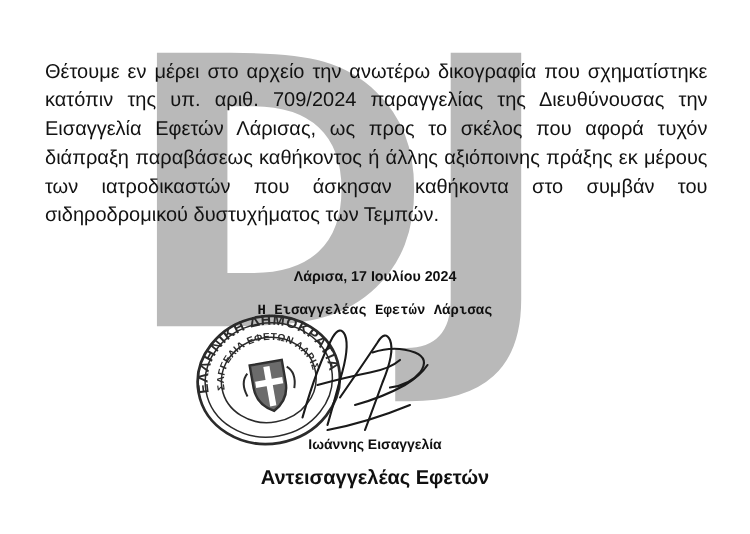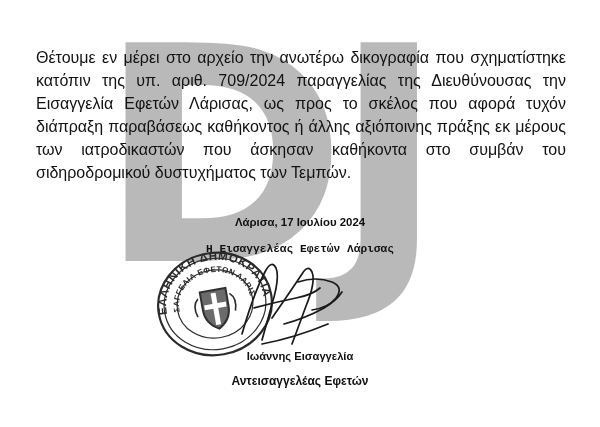--- a/index.html
+++ b/index.html
@@ -109,21 +109,21 @@
     font-size: 11.2px;
     font-weight: bold;
     color: #101010;
   }
   .sig-title {
     position: absolute;
     left: 0;
     top: 374px;
     width: 600px;
     text-align: center;
-    font-size: 12px;
+    font-size: 16px;
     font-weight: bold;
     color: #101010;
   }
 
   
   .stamp {
     position: absolute;
     left: 152px;
     top: 250px;
     width: 126px;

